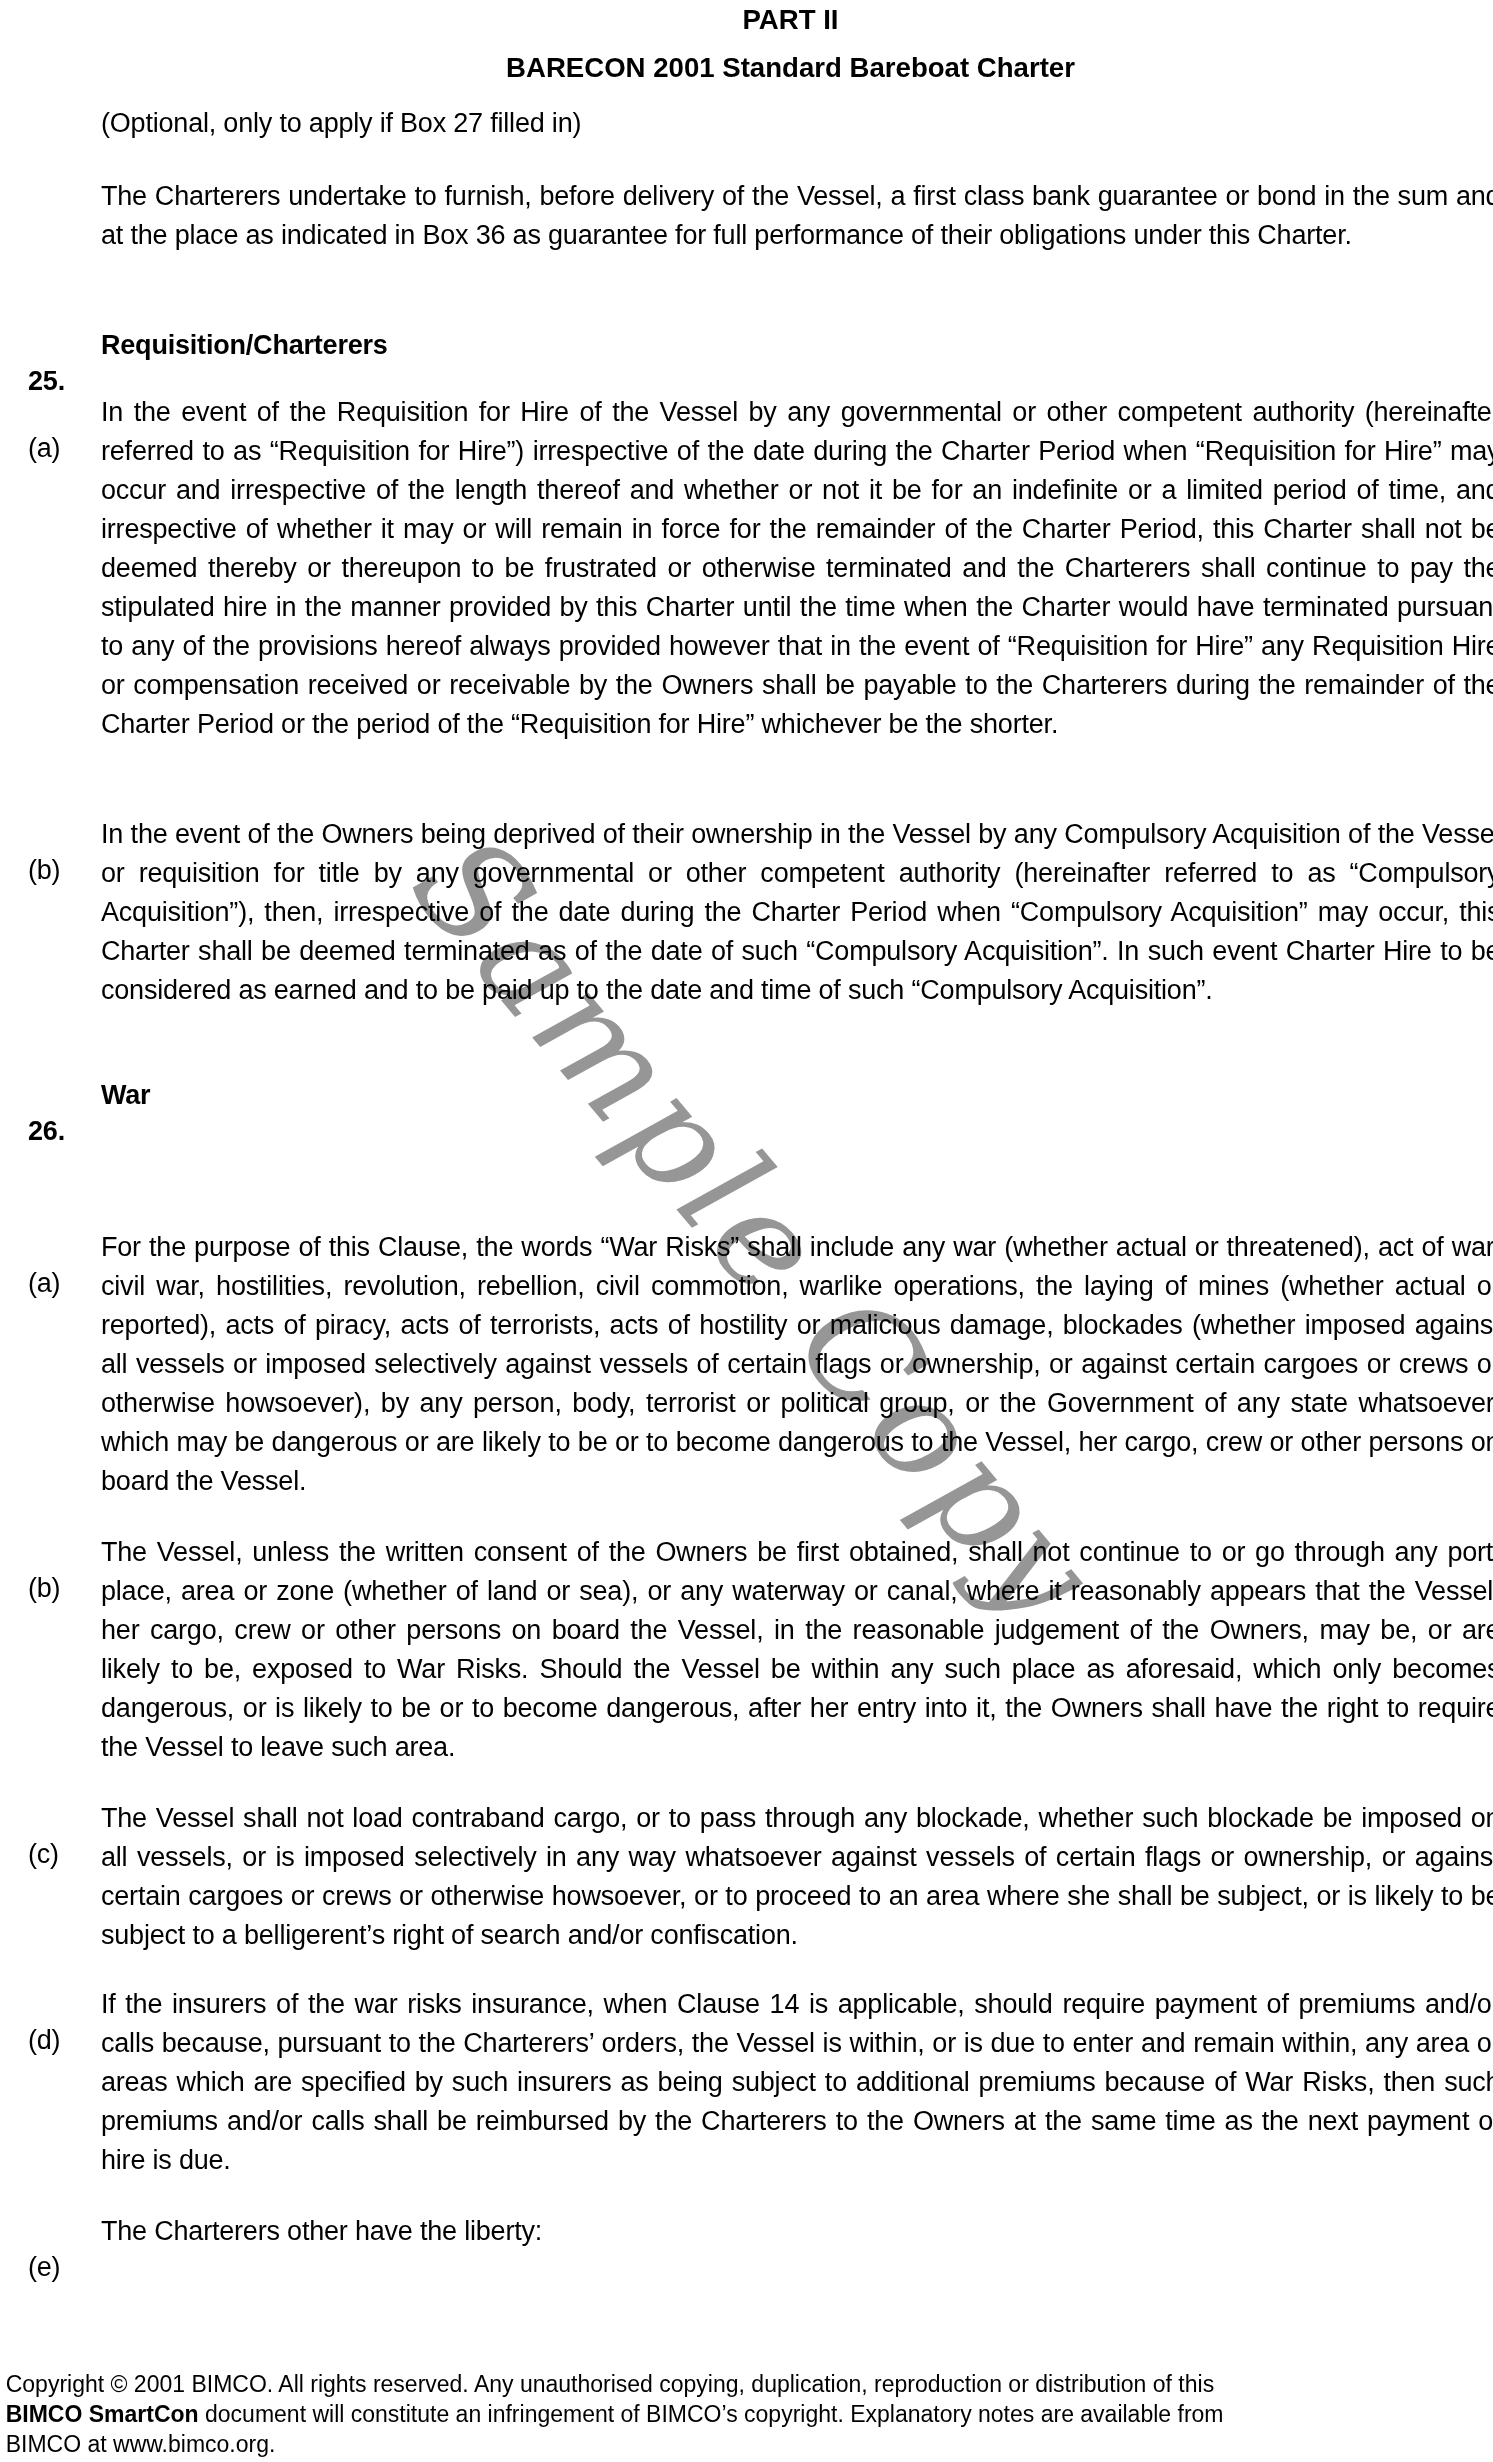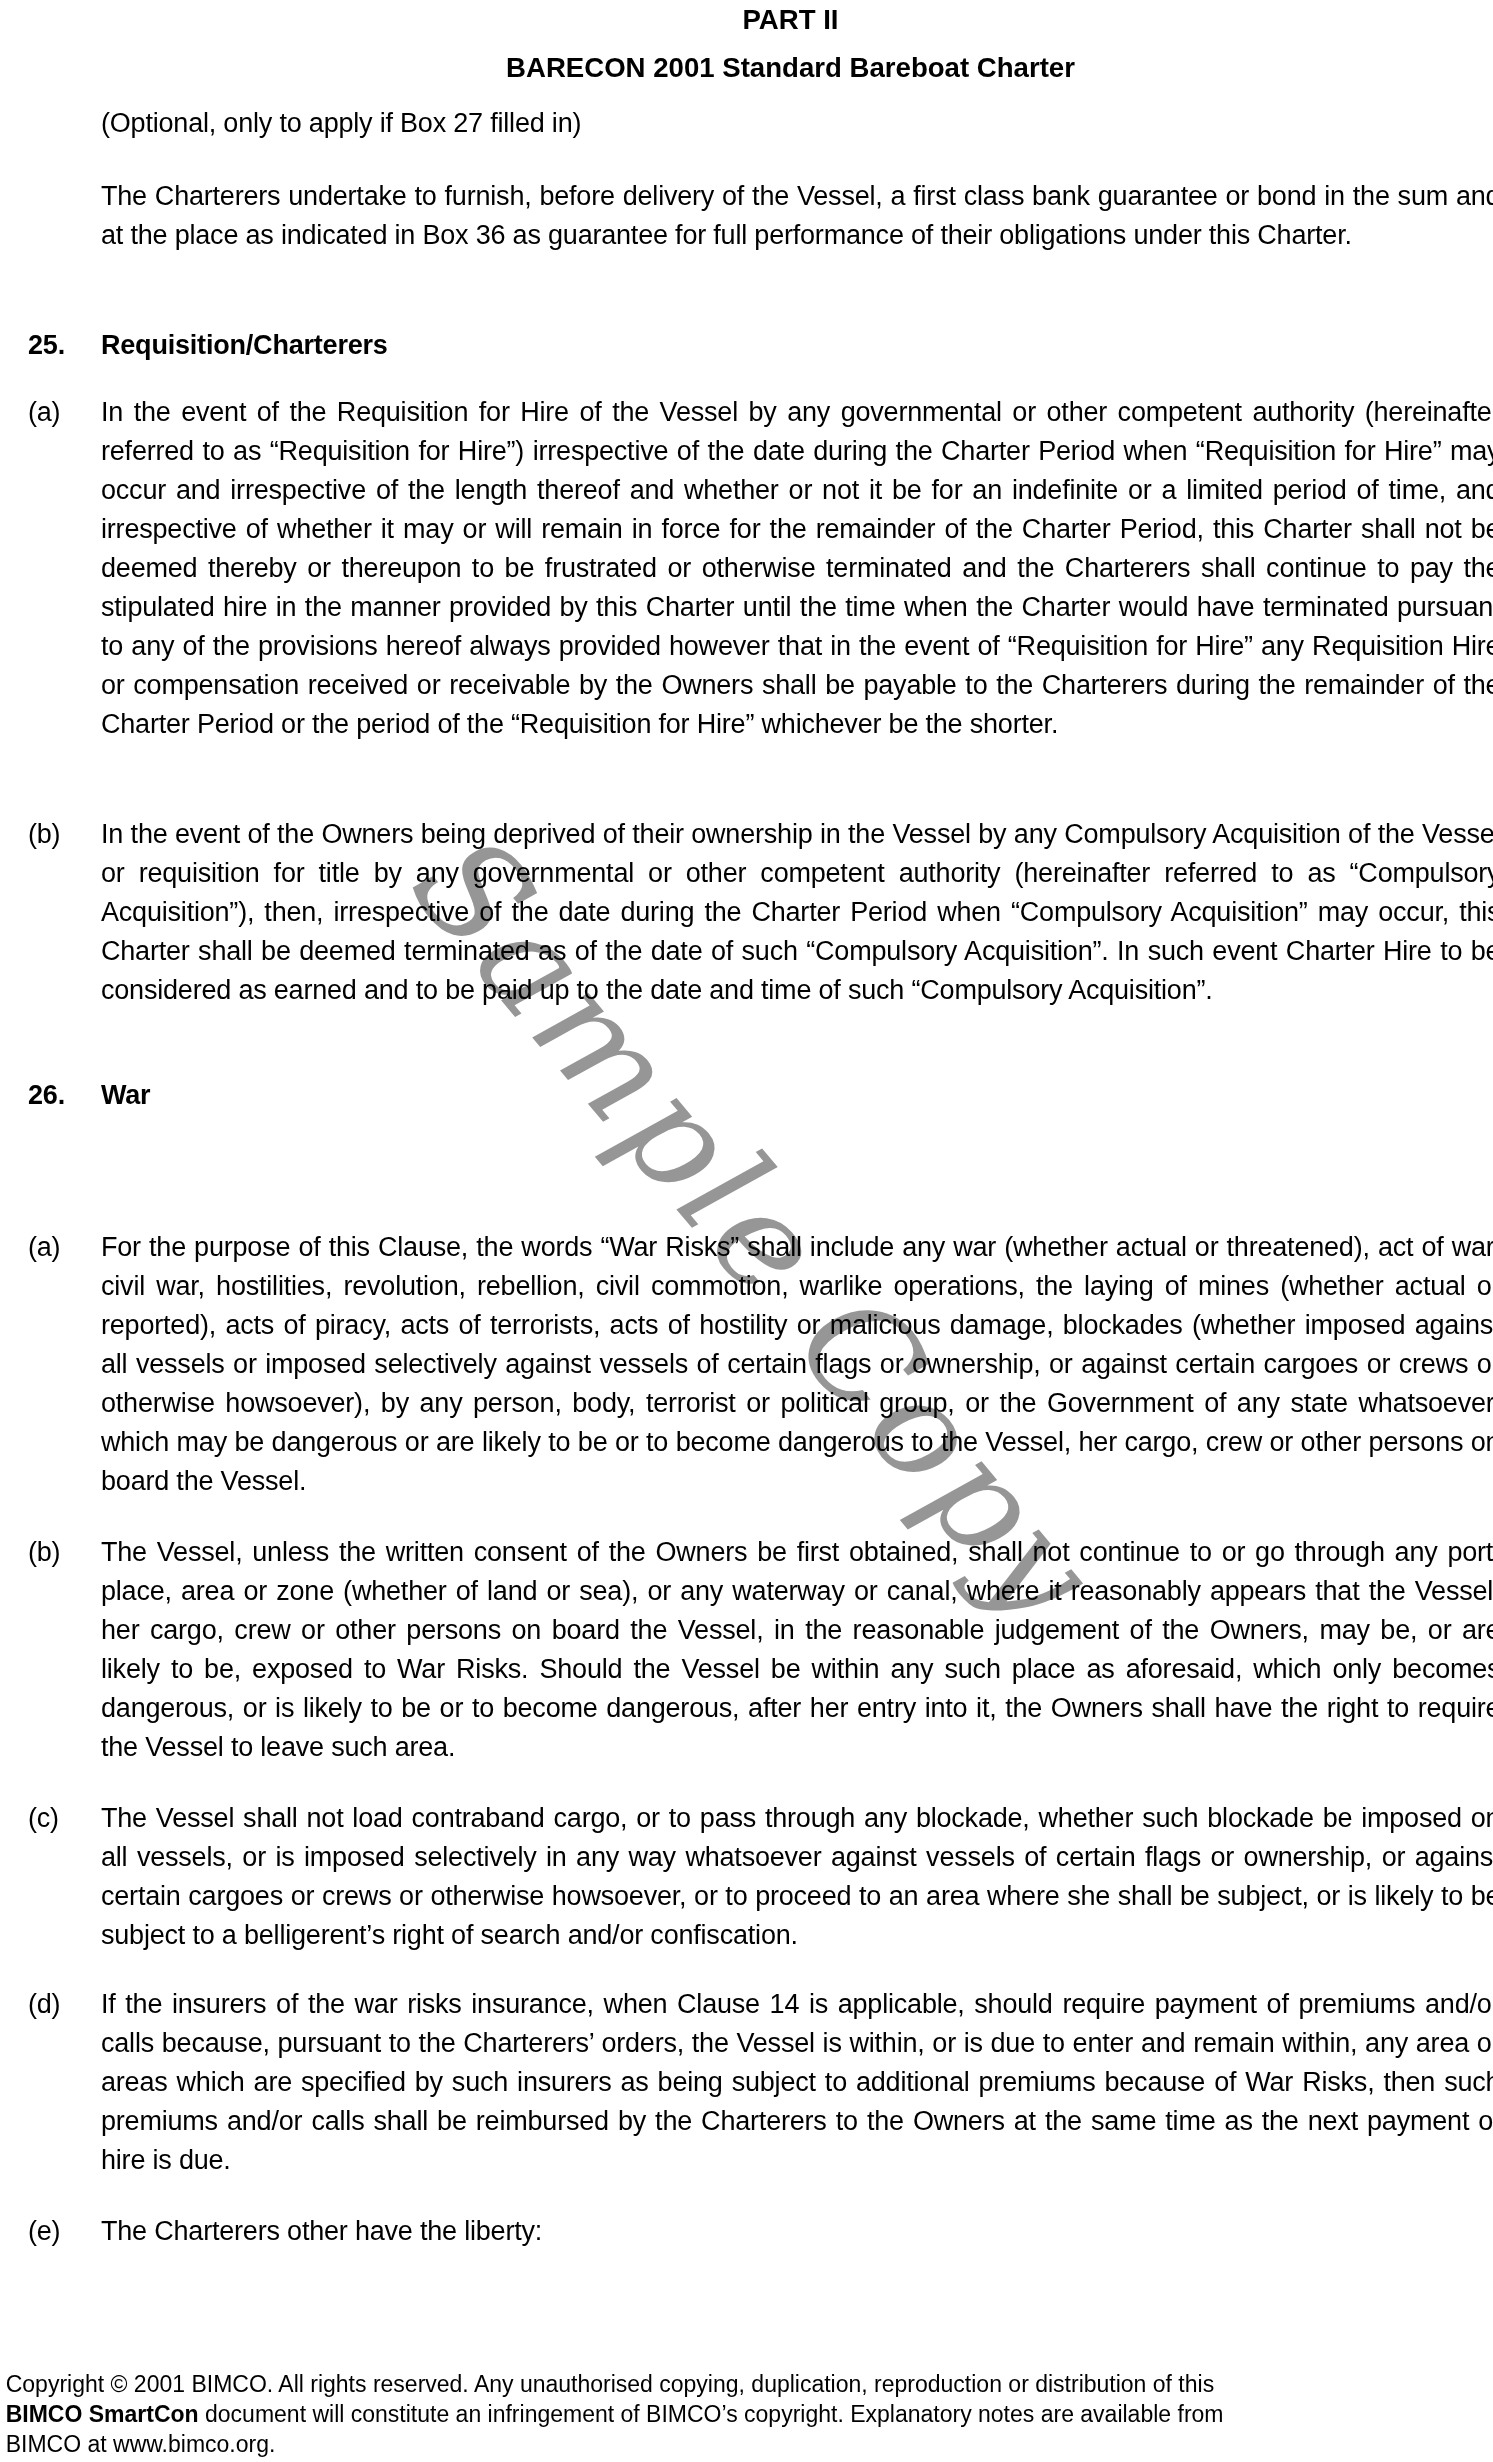--- a/index.html
+++ b/index.html
@@ -47,20 +47,21 @@
     font-size: 27px;
     line-height: 39px;
     letter-spacing: -0.2px;
     z-index: 1;
     box-sizing: border-box;
   }
   .num {
     flex: 0 0 89px;
     padding-left: 16px;
     box-sizing: border-box;
+    margin-top: 36px;
   }
   .txt {
     flex: 1 1 auto;
     padding-right: 4.6px;
     text-align: justify;
     text-justify: inter-word;
   }
   .txt.nojust { text-align: left; }
   .bold { font-weight: 700; }
   .footer {

